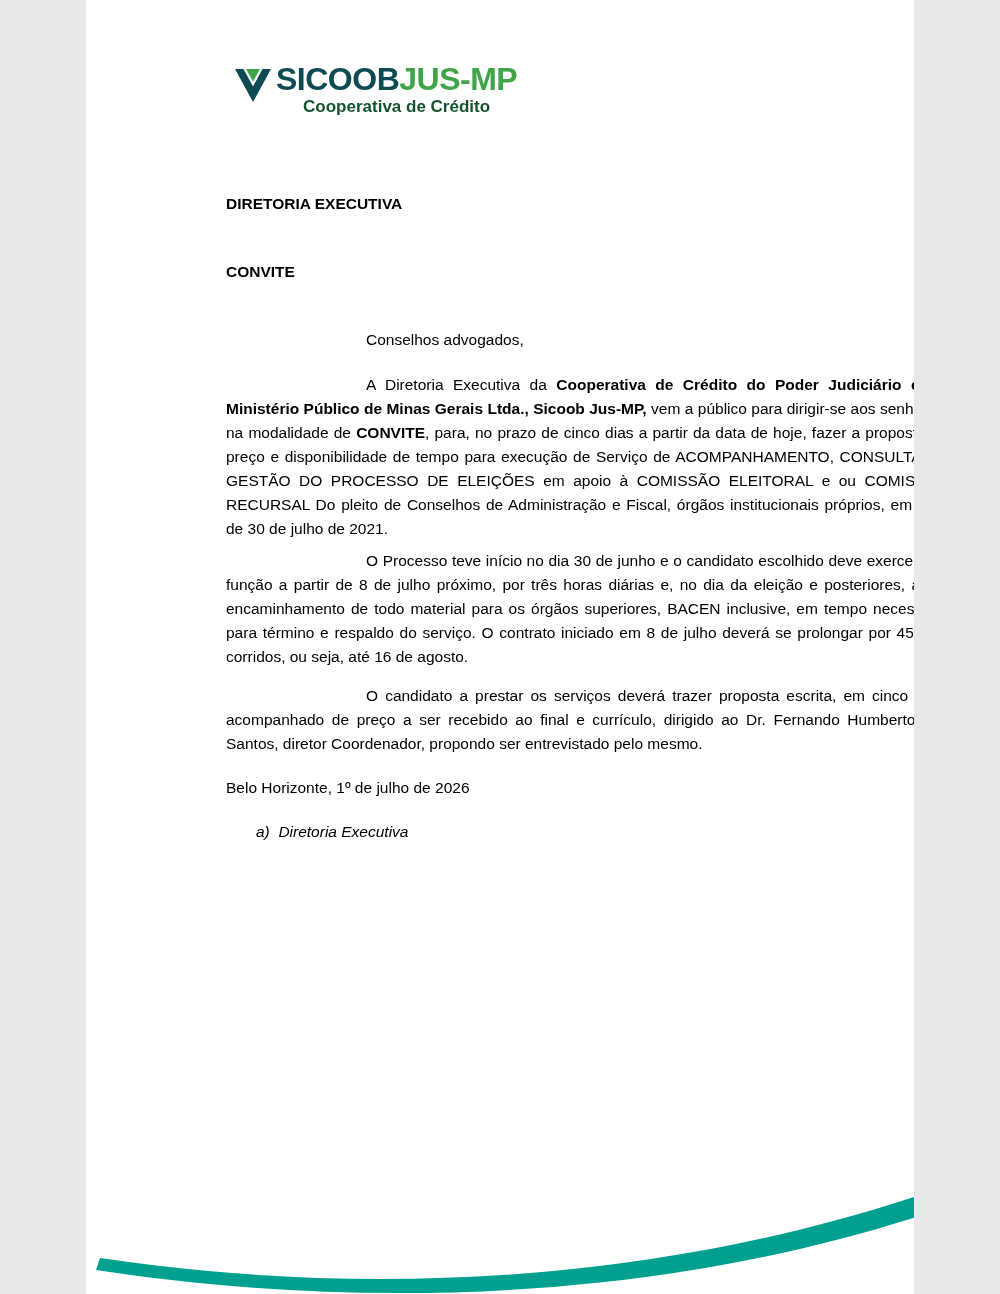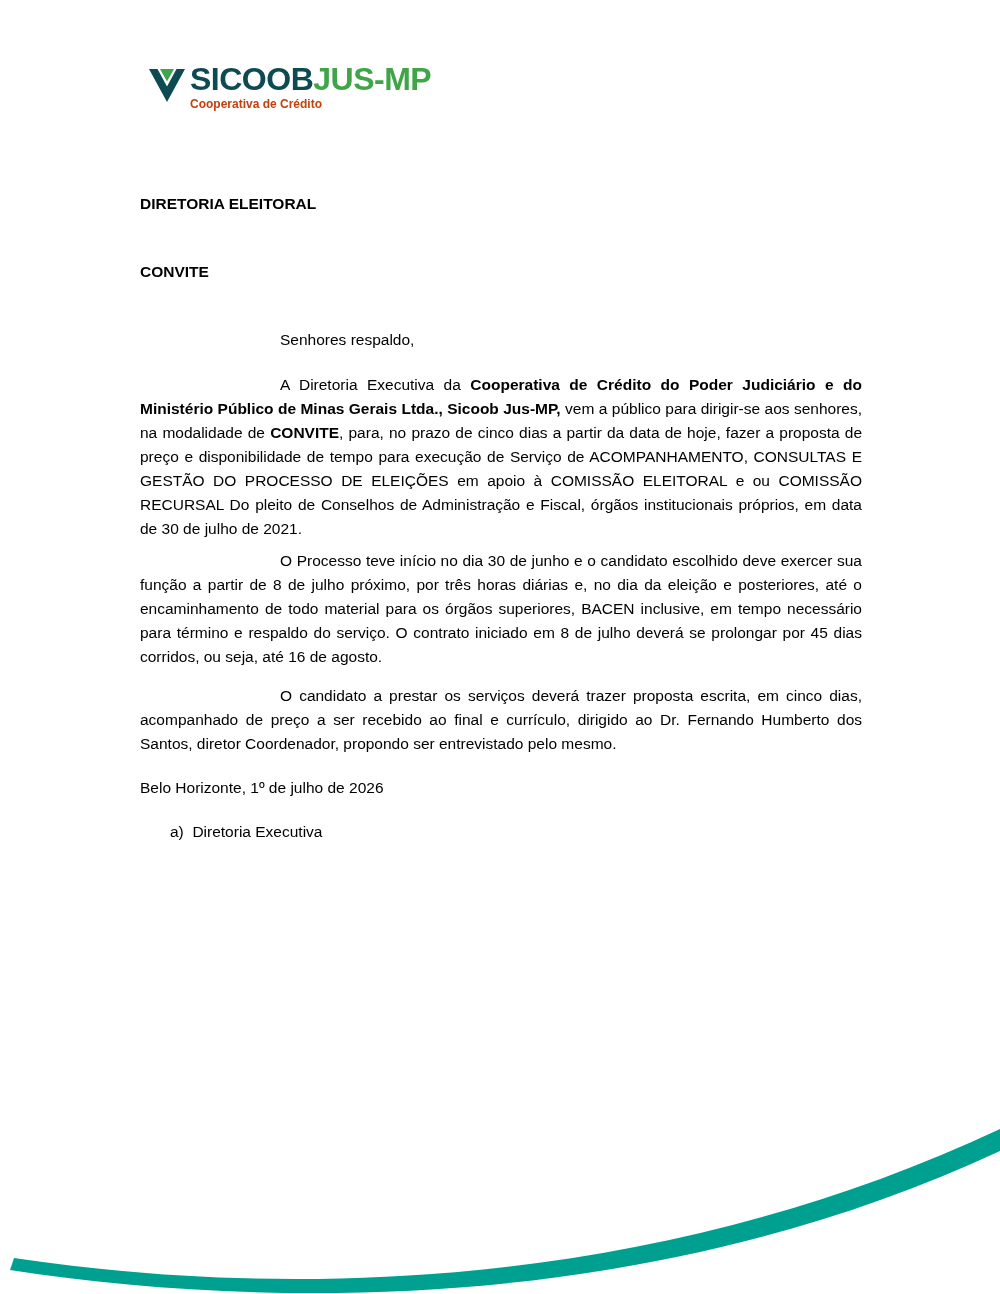--- a/index.html
+++ b/index.html
@@ -1,19 +1,19 @@
 <!DOCTYPE html>
 <html><head>
 <meta charset="utf-8">
 <style>
   * { margin:0; padding:0; box-sizing:border-box; }
   html,body { background:#e8e8e8; }
   .page {
     position:relative;
-    width:1000px;
+    width:828px;
     height:1294px;
     margin:0 auto;
     background:#ffffff;
     overflow:hidden;
     font-family:"Liberation Sans", sans-serif;
     color:#000;
   }
 
   
   .logo-block{
@@ -28,24 +28,24 @@
   .logo-wordmark{
     font-size:32px;
     font-weight:bold;
     letter-spacing:-0.5px;
     line-height:34px;
     white-space:nowrap;
   }
   .logo-brand{ color:#0e4a52; }
   .logo-brand-suffix{ color:#3fa548; }
   .logo-tagline{
-    font-size:12px;
+    font-size:17px;
     font-weight:bold;
-    color:#c2410c;
-    text-align:left;
+    color:#14532d;
+    text-align:center;
     margin-top:1px;
   }
 
   
   .doc{
     position:absolute;
     left:140px;
     top:192px;
     width:722px;
     font-size:15.5px;
@@ -72,20 +72,21 @@
   .para + .para{ margin-top:8px; }
   .para.spaced{ margin-top:15px; }
   .para b, .para .bold{ font-weight:bold; }
   .place-date{
     margin-top:20px;
   }
   .signature-item{
     margin-top:20px;
     padding-left:30px;
     white-space:pre-wrap;
+    font-style:italic;
   }
 
   
   .swoosh{
     position:absolute;
     left:0; bottom:0;
     width:1000px; height:200px;
     pointer-events:none;
   }
 </style>
@@ -101,23 +102,23 @@
     </svg>
     <div class="logo-text-col">
       <div class="logo-wordmark">
         <span class="logo-brand">SICOOB</span><span class="logo-brand-suffix">JUS-MP</span>
       </div>
       <div class="logo-tagline">Cooperativa de Crédito</div>
     </div>
   </div>
 
   <div class="doc">
-    <div class="doc-heading">DIRETORIA ELEITORAL</div>
+    <div class="doc-heading">DIRETORIA EXECUTIVA</div>
     <div class="doc-title">CONVITE</div>
-    <p class="salutation">Senhores respaldo,</p>
+    <p class="salutation">Conselhos advogados,</p>
     <p class="para"><span>A Diretoria Executiva da </span><span class="bold">Cooperativa de Crédito do Poder Judiciário e do Ministério Público de Minas Gerais Ltda., Sicoob Jus-MP,</span><span> vem a público para dirigir-se aos senhores,  na modalidade de </span><span class="bold">CONVITE</span><span>, para, no prazo de cinco dias a partir da data de hoje,  fazer a proposta de preço e disponibilidade de tempo para execução de Serviço de ACOMPANHAMENTO, CONSULTAS E GESTÃO DO PROCESSO DE ELEIÇÕES em apoio à COMISSÃO ELEITORAL e ou COMISSÃO RECURSAL Do pleito de Conselhos de Administração e Fiscal, órgãos institucionais próprios, em data de 30 de julho de 2021.</span></p>
     <p class="para"><span>O Processo teve início no dia 30 de junho e o candidato escolhido deve exercer sua função a partir de 8 de julho próximo, por três horas diárias e, no dia da eleição e posteriores, até o encaminhamento de todo material para os órgãos superiores, BACEN inclusive, em tempo necessário para término e respaldo do serviço.  O contrato iniciado em 8 de julho deverá se prolongar por 45 dias corridos, ou seja, até 16 de agosto.</span></p>
     <p class="para spaced"><span>O candidato a prestar os serviços deverá trazer proposta escrita, em cinco dias, acompanhado de preço a ser recebido ao final e currículo, dirigido ao Dr. Fernando Humberto dos Santos, diretor Coordenador, propondo ser entrevistado pelo mesmo.</span></p>
     <p class="place-date">Belo Horizonte, 1º de julho de 2026</p>
     <p class="signature-item">a)  Diretoria Executiva</p>
   </div>
 
   <svg class="swoosh" viewBox="0 0 1000 200" preserveAspectRatio="none" aria-hidden="true">
     <path d="M 14 164
              C 280 204, 650 200, 1002 34

